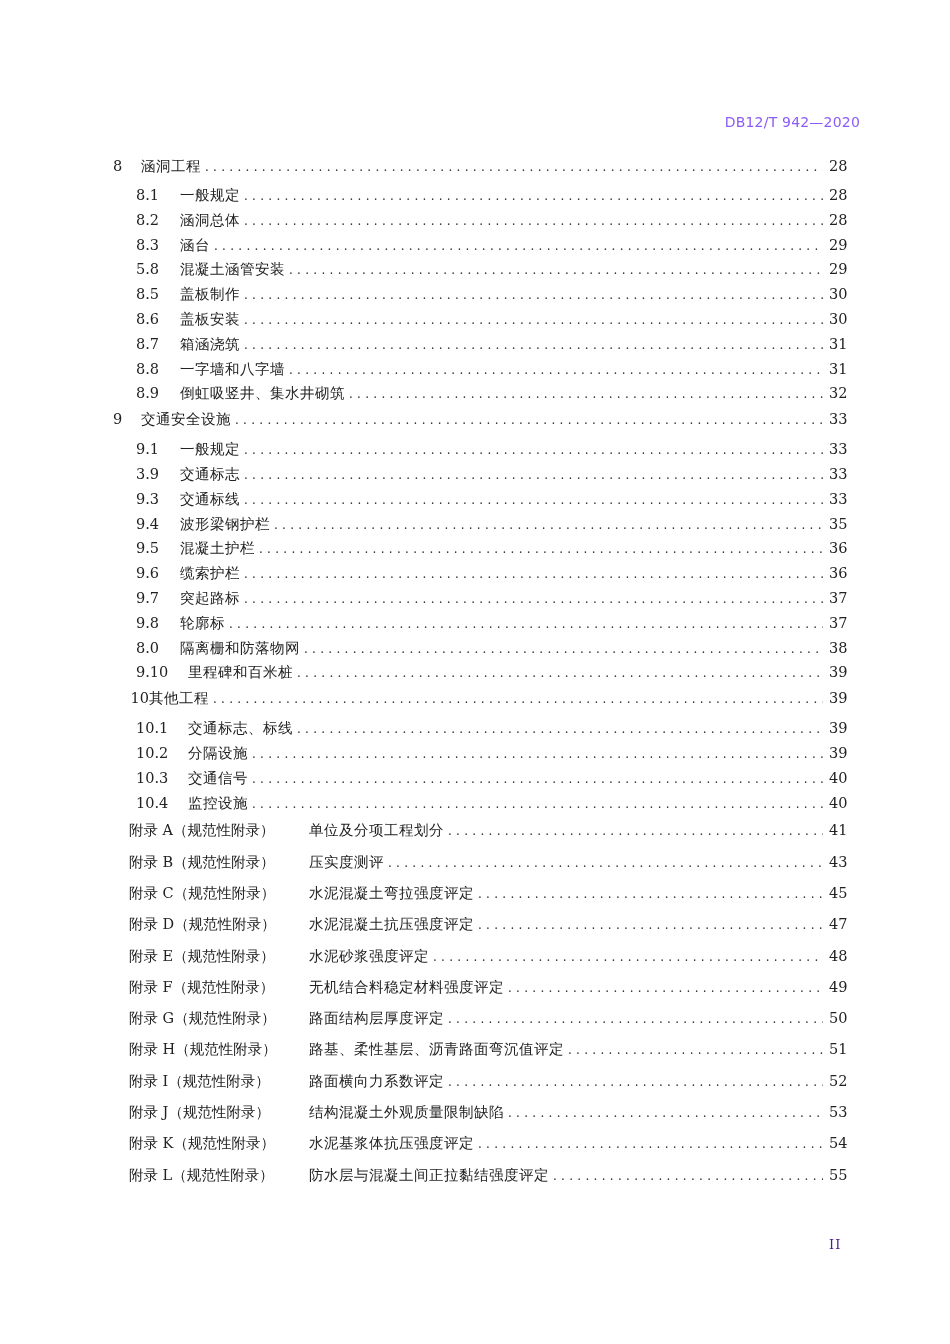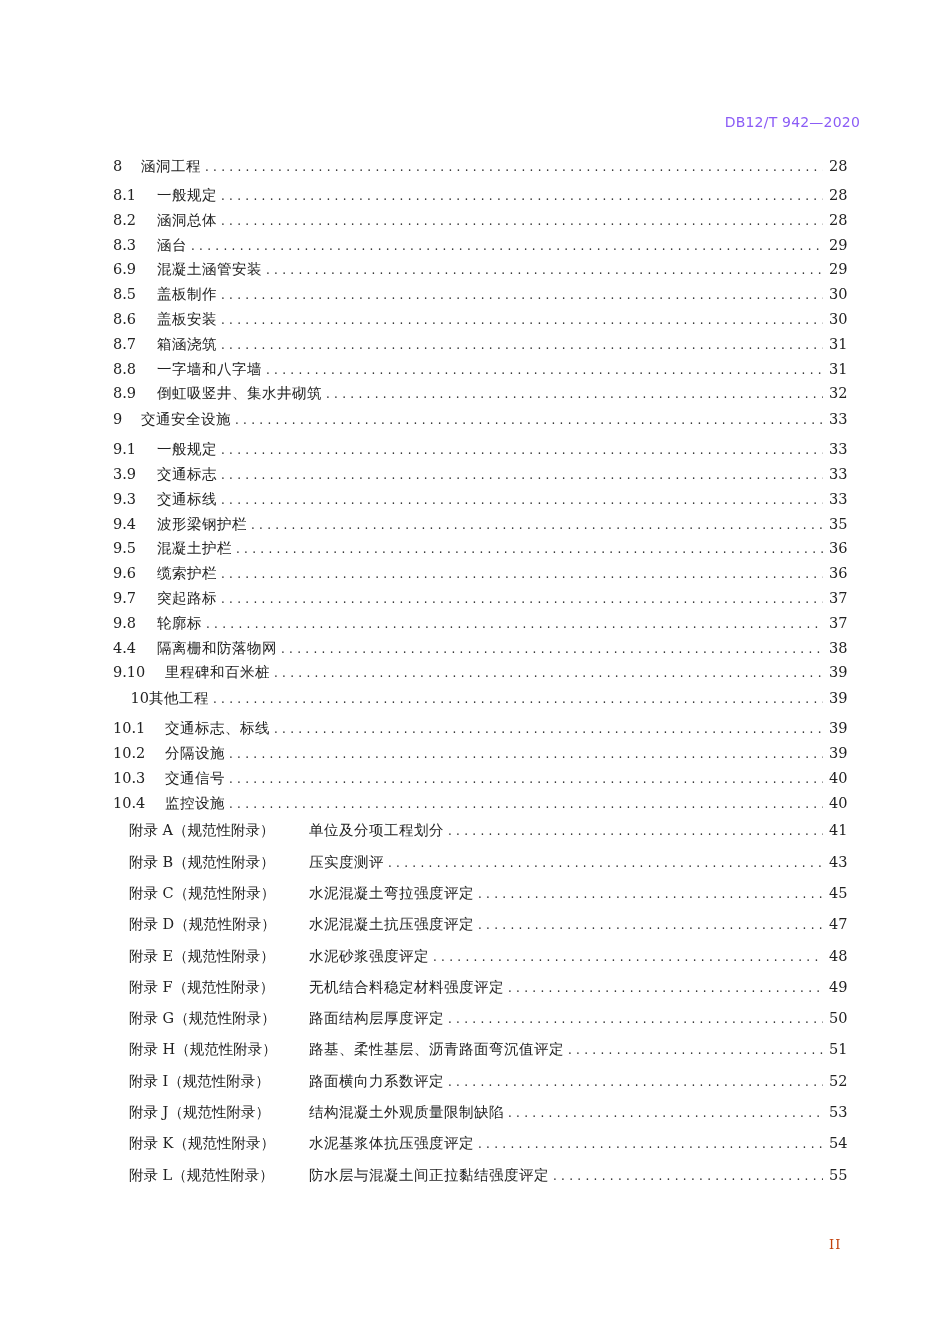--- a/index.html
+++ b/index.html
@@ -49,21 +49,21 @@
       height: 31.3px;
       line-height: 31.3px;
       padding-left: 16px;
     }
     .num {
       display: inline-block;
       flex: 0 0 auto;
     }
     .row.chapter .num { width: 28px; }
     .row.chapter.wide .num { width: 36px; text-align: right; }
-    .row.section .num { width: 44px; margin-left: 0; }
+    .row.section .num { width: 44px; margin-left: 23px; }
     .row.section.wide .num { width: 52px; }
     .row.appendix .num { width: 180px; }
     .title {
       flex: 0 0 auto;
       letter-spacing: 0.5px;
     }
     .leader {
       flex: 1 1 auto;
       overflow: hidden;
       margin: 0 6px 0 4px;
@@ -77,21 +77,21 @@
     .page {
       flex: 0 0 auto;
       width: 22px;
       text-align: left;
     }
     .page-footer {
       position: absolute;
       top: 1237px;
       left: 829px;
       font-size: 13px;
-      color: #c2410c;
+      color: #4c1d95;
       letter-spacing: 1px;
     }
   </style>
 </head>
 <body>
 
 <div class="page-header">DB12/T 942—2020</div>
 
 <div class="toc">
 
@@ -113,21 +113,21 @@
     <span class="leader"></span>
     <span class="page">28</span>
   </div>
   <div class="row section">
     <span class="num">8.3</span>
     <span class="title">涵台</span>
     <span class="leader"></span>
     <span class="page">29</span>
   </div>
   <div class="row section">
-    <span class="num">6.9</span>
+    <span class="num">5.8</span>
     <span class="title">混凝土涵管安装</span>
     <span class="leader"></span>
     <span class="page">29</span>
   </div>
   <div class="row section">
     <span class="num">8.5</span>
     <span class="title">盖板制作</span>
     <span class="leader"></span>
     <span class="page">30</span>
   </div>
@@ -204,21 +204,21 @@
     <span class="leader"></span>
     <span class="page">37</span>
   </div>
   <div class="row section">
     <span class="num">9.8</span>
     <span class="title">轮廓标</span>
     <span class="leader"></span>
     <span class="page">37</span>
   </div>
   <div class="row section">
-    <span class="num">4.4</span>
+    <span class="num">8.0</span>
     <span class="title">隔离栅和防落物网</span>
     <span class="leader"></span>
     <span class="page">38</span>
   </div>
   <div class="row section wide">
     <span class="num">9.10</span>
     <span class="title">里程碑和百米桩</span>
     <span class="leader"></span>
     <span class="page">39</span>
   </div>

